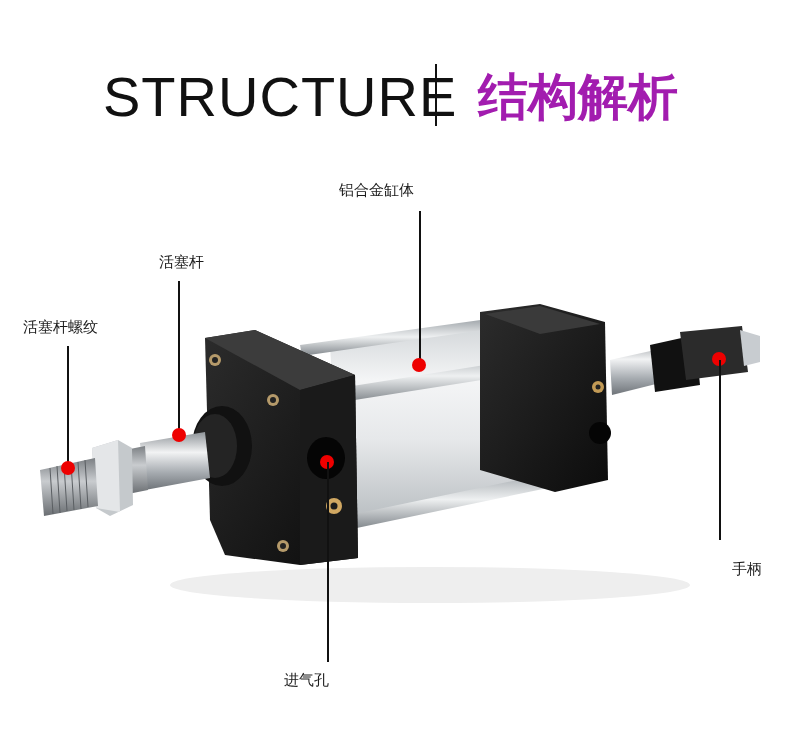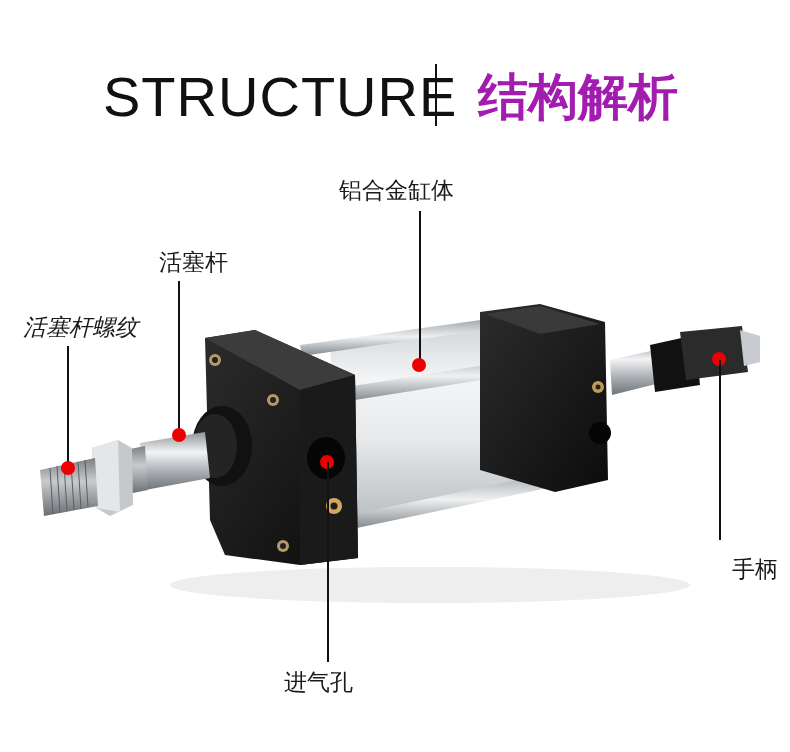--- a/index.html
+++ b/index.html
@@ -3,21 +3,21 @@
 <meta charset="utf-8">
 <style>
   html, body { margin: 0; padding: 0; background: #ffffff; }
   body { width: 790px; height: 752px; position: relative; overflow: hidden;
          font-family: "DejaVu Sans", "Liberation Sans", sans-serif; color: #111; }
   .title { position: absolute; top: 62px; left: 0; width: 790px; height: 70px; }
   .title-en { position: absolute; left: 103px; top: 0; font-size: 56px; letter-spacing: 1px;
               font-family: "Liberation Sans", sans-serif; font-weight: 400; line-height: 70px; color: #111; }
   .title-sep { position: absolute; left: 435px; top: 2px; width: 2px; height: 62px; background: #111; }
   .title-cn { position: absolute; left: 478px; top: 0; font-size: 50px; font-weight: bold; line-height: 70px; color: #a21caf; }
-  .label { position: absolute; font-size: 23px; line-height: 28px; white-space: nowrap; color: #1a1a1a; }
+  .label { position: absolute; font-size: 15px; line-height: 28px; white-space: nowrap; color: #1a1a1a; }
   .leader { position: absolute; width: 1.5px; background: #111; }
   .dot { position: absolute; width: 14px; height: 14px; border-radius: 50%; background: #ee0000; }
   svg.product { position: absolute; left: 0; top: 0; }
 </style>
 </head>
 <body>
 
 <div class="title">
   <div class="title-en">STRUCTURE</div>
   <div class="title-sep"></div>
@@ -102,31 +102,31 @@
   <g stroke="#5a5e62" stroke-width="1">
     <line x1="50" y1="468" x2="53" y2="514"></line>
       <line x1="57" y1="466" x2="60" y2="513"></line>
     <line x1="64" y1="465" x2="67" y2="511"></line>
       <line x1="71" y1="463" x2="74" y2="510"></line>
     <line x1="78" y1="462" x2="81" y2="509"></line>
       <line x1="85" y1="460" x2="88" y2="507"></line>
   </g>
 </svg>
 
-<div class="label" style="left:23px; top:313px;font-style:italic;">活塞杆螺纹</div>
+<div class="label" style="left:23px; top:313px;">活塞杆螺纹</div>
 <div class="leader" style="left:67px; top:346px; height:120px;"></div>
 <div class="dot" style="left:61px; top:461px;"></div>
 
 <div class="label" style="left:159px; top:248px;">活塞杆</div>
 <div class="leader" style="left:178px; top:281px; height:152px;"></div>
 <div class="dot" style="left:172px; top:428px;"></div>
 
 <div class="label" style="left:339px; top:176px;">铝合金缸体</div>
 <div class="leader" style="left:419px; top:211px; height:154px;"></div>
 <div class="dot" style="left:412px; top:358px;"></div>
 
 <div class="dot" style="left:320px; top:455px;"></div>
 <div class="leader" style="left:327px; top:462px; height:200px;"></div>
-<div class="label" style="left:284px; top:668px;">进气孔</div>
+<div class="label" style="left:284px; top:668px;font-family:Liberation Mono, monospace;">进气孔</div>
 
 <div class="dot" style="left:712px; top:352px;"></div>
 <div class="leader" style="left:719px; top:360px; height:180px;"></div>
 <div class="label" style="left:732px; top:555px;">手柄</div>
 
 </body></html>

